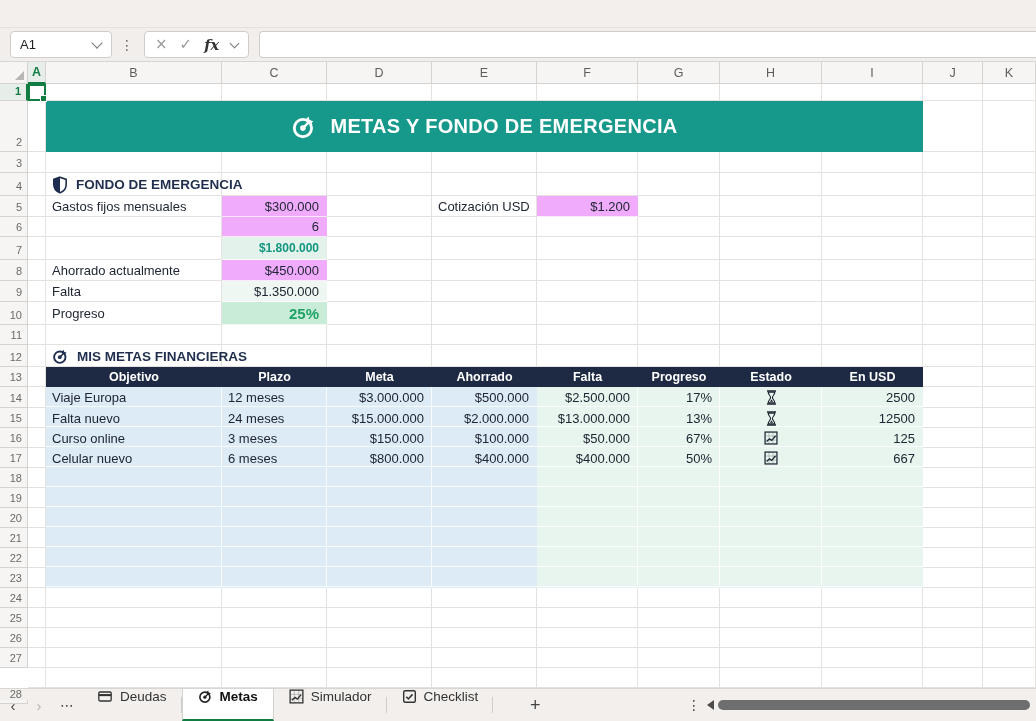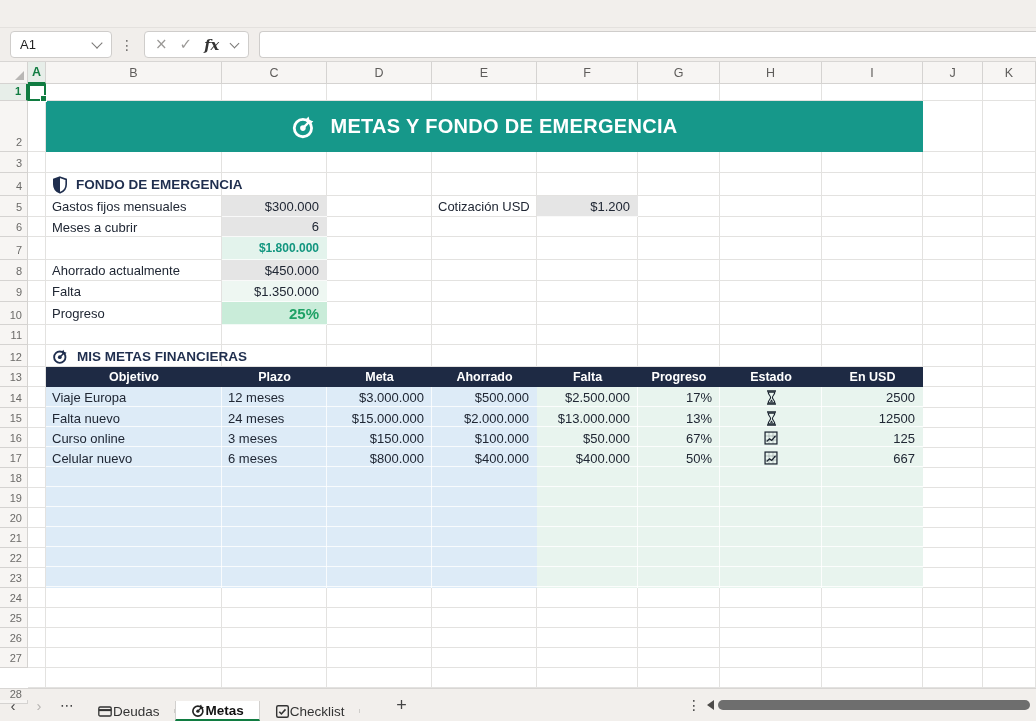--- a/index.html
+++ b/index.html
@@ -42,21 +42,21 @@
            display:flex;align-items:flex-end;justify-content:flex-end;font-size:11px;color:#6b6a68;
            padding:0 5px 3px 0;z-index:3;box-sizing:border-box;}
   .rowhead.sel{background:#e7eee9;color:#107c41;font-weight:700;border-right:2px solid #107c41;}
   .vline{border-right:1px solid #e3e2e0;z-index:0;}
   .hline{border-bottom:1px solid #e3e2e0;z-index:0;}
 
   .cell{z-index:2;display:flex;align-items:center;font-size:13px;color:#202734;
         padding:0 6px;white-space:nowrap;box-sizing:border-box;}
   .num{justify-content:flex-end;padding-right:8px;}
   .ctr{justify-content:center;}
-  .bgblue{background:#e5e5e5;border-bottom:1px solid rgba(255,255,255,.75);}
+  .bgblue{background:#f0abfc;border-bottom:1px solid rgba(255,255,255,.75);}
   .bgmint{background:#e3f3ec;border-bottom:1px solid rgba(255,255,255,.75);}
   .bgmint-light{background:#eef7f2;border-bottom:1px solid rgba(255,255,255,.75);}
   .bgprog{background:#c9ecd9;border-bottom:1px solid rgba(255,255,255,.75);}
 
   .banner{grid-area:3/3/4/11;background:#16988a;z-index:2;display:flex;align-items:center;
           justify-content:center;gap:13px;color:#fff;font-size:20px;font-weight:700;letter-spacing:.3px;}
   .sec-title{font-weight:700;font-size:13.5px;color:#1f2e4e;display:flex;align-items:center;gap:8px;}
   .meta-big{font-weight:700;font-size:12px;color:#12967f;}
   .prog-big{font-weight:700;font-size:15px;color:#1fa266;}
 
@@ -81,21 +81,21 @@
                  background:#107c41;border:1px solid #fff;}
 
   .icn{flex:none;}
 
   
   .tabbar{height:33px;background:#f2efec;border-top:1px solid #d8d6d4;box-sizing:border-box;
           display:flex;align-items:stretch;font-size:13.5px;color:#333;}
   .navbtn{display:flex;align-items:center;justify-content:center;width:26px;font-size:15px;color:#444;}
   .navbtn.dis{color:#b5b3b1;}
   .dots3{display:flex;align-items:center;justify-content:center;width:30px;font-size:14px;color:#444;}
-  .tab{display:flex;align-items:center;padding:0 15px;color:#333;position:relative;margin-top:12px;}
+  .tab{display:flex;align-items:flex-start;gap:7px;padding:0 15px;color:#333;position:relative;}
   .tab .sep{position:absolute;right:0;top:8px;bottom:8px;width:1px;background:#cfcdca;}
   .tab.active{background:#fff;border-left:1px solid #d2d0ce;border-right:1px solid #d2d0ce;
               border-bottom:2.5px solid #107c41;font-weight:700;color:#111;}
   .addbtn{display:flex;align-items:center;justify-content:center;width:40px;margin-left:22px;
           font-size:18px;color:#444;font-weight:400;}
   .spacer{flex:1;}
   .vdots-tb{display:flex;align-items:center;justify-content:center;width:26px;font-size:14px;color:#444;}
   .hscroll{display:flex;align-items:center;gap:4px;padding-right:6px;}
   .scroll-arrow{width:0;height:0;border-top:5px solid transparent;border-bottom:5px solid transparent;
                 border-right:7px solid #4d4b49;}
@@ -146,21 +146,20 @@
     <svg class="icn" width="16" height="18" viewBox="0 0 16 18">
       <path d="M8 1.2 L14.2 3.4 V8.2 C14.2 12.6 11.4 15.6 8 16.8 C4.6 15.6 1.8 12.6 1.8 8.2 V3.4 Z" fill="none" stroke="#1f2e4e" stroke-width="1.6"></path>
       <path d="M8 1.2 L1.8 3.4 V8.2 C1.8 12.6 4.6 15.6 8 16.8 Z" fill="#1f2e4e"></path>
     </svg>
     <span>FONDO DE EMERGENCIA</span>
   </div>
   <div class="cell num bgblue" style="grid-area:6/4/7/5">$300.000</div>
   <div class="cell" style="grid-area:6/6/7/7">Cotización USD</div>
   <div class="cell num bgblue" style="grid-area:6/7/7/8">$1.200</div>
 
-  <div class="cell" style="grid-area:7/3/8/4">Meses a cubrir</div>
   <div class="cell num bgblue" style="grid-area:7/4/8/5">6</div>
 
   <div class="cell num bgmint meta-big" style="grid-area:8/4/9/5">$1.800.000</div>
 
   <div class="cell" style="grid-area:9/3/10/4">Ahorrado actualmente</div>
   <div class="cell num bgblue" style="grid-area:9/4/10/5">$450.000</div>
 
   <div class="cell" style="grid-area:10/3/11/4">Falta</div>
   <div class="cell num bgmint-light" style="grid-area:10/4/11/5">$1.350.000</div>
 
@@ -345,20 +344,29 @@
   <div class="tab active">
     <svg class="icn" width="15" height="15" viewBox="0 0 24 24">
       <circle cx="11" cy="13" r="8" fill="none" stroke="#222" stroke-width="2.6"></circle>
       <circle cx="11" cy="13" r="2.6" fill="#222"></circle>
       <path d="M11 13 L18 6" stroke="#222" stroke-width="2.2"></path>
       <path d="M16.2 2.4 l1 3.4 3.4 1 -2.4 2.4 -3.4-1 -1-3.4 z" fill="#222"></path>
     </svg>
     <span>Metas</span>
   </div>
 
+  <div class="tab">
+    <svg class="icn" width="15" height="15" viewBox="0 0 16 16">
+      <rect x="1.2" y="1.2" width="13.6" height="13.6" fill="none" stroke="#333" stroke-width="1.4"></rect>
+      <path d="M5.7 1.2 v13.6 M10.3 1.2 v13.6 M1.2 5.7 h13.6 M1.2 10.3 h13.6" stroke="#333" stroke-width=".5" opacity=".55"></path>
+      <path d="M3 12 l3.4-3 2.4 1.8 4-4.6" fill="none" stroke="#333" stroke-width="1.5"></path>
+    </svg>
+    <span>Simulador</span>
+    <span class="sep"></span>
+  </div>
 
   <div class="tab">
     <svg class="icn" width="15" height="15" viewBox="0 0 16 16">
       <rect x="1.8" y="1.8" width="12.4" height="12.4" rx="1.6" fill="none" stroke="#333" stroke-width="1.5"></rect>
       <path d="M4.6 8.3 l2.2 2.3 4.4-4.9" fill="none" stroke="#333" stroke-width="1.7"></path>
     </svg>
     <span>Checklist</span>
     <span class="sep"></span>
   </div>
 

